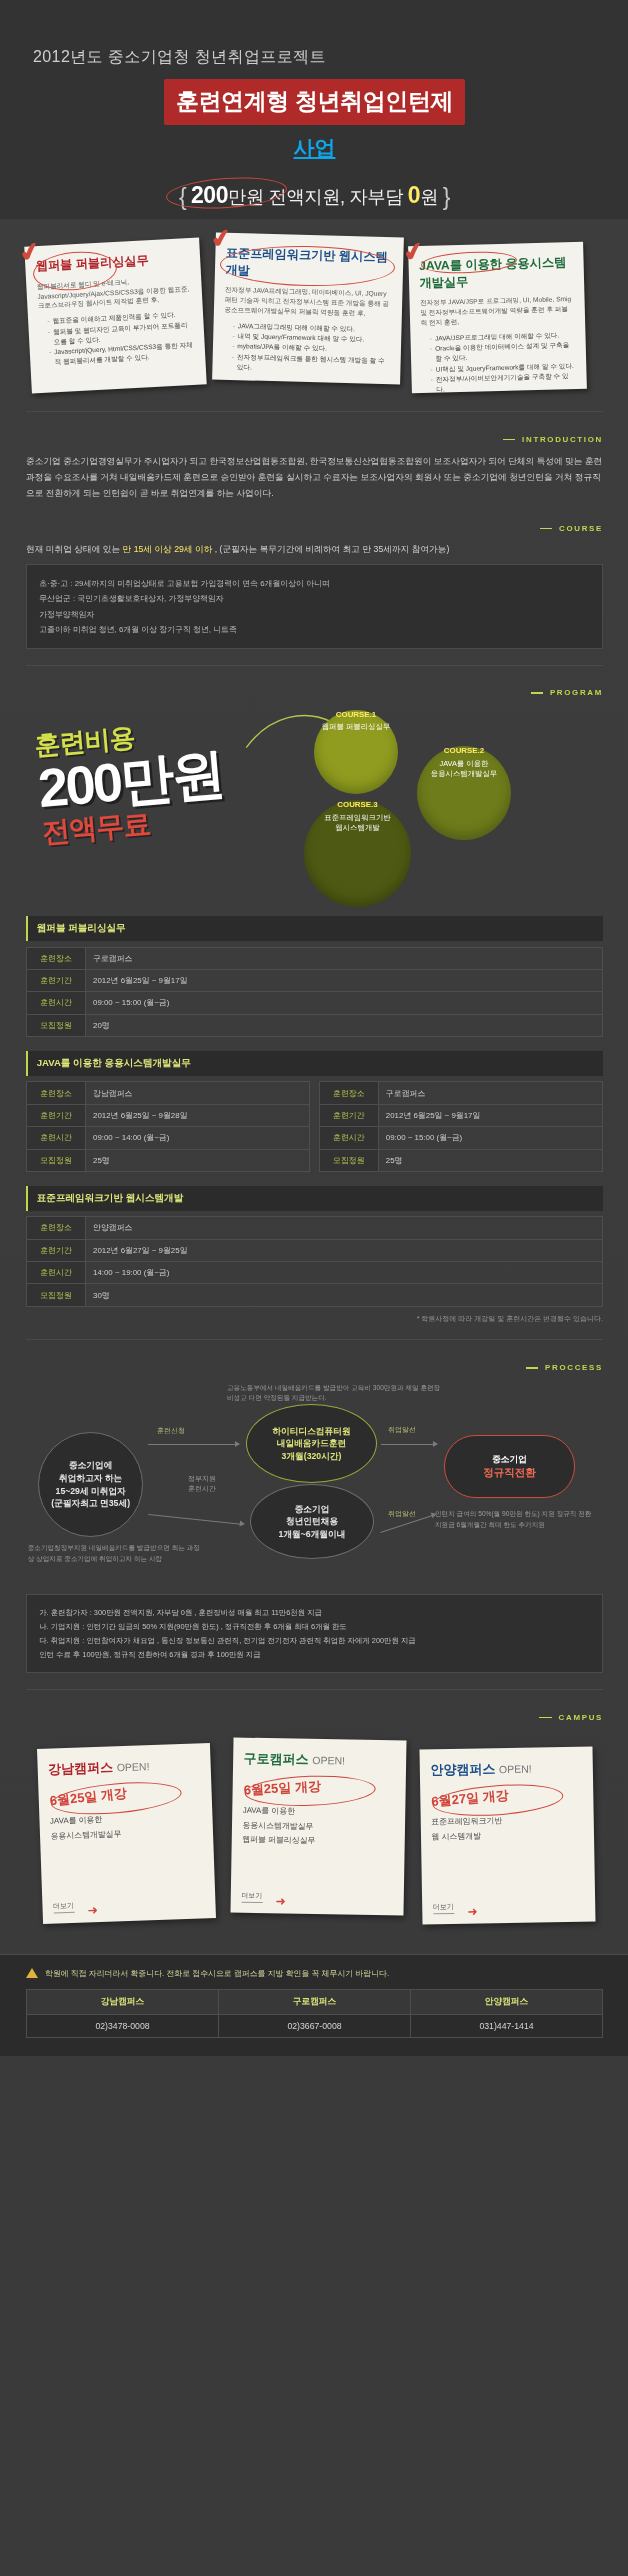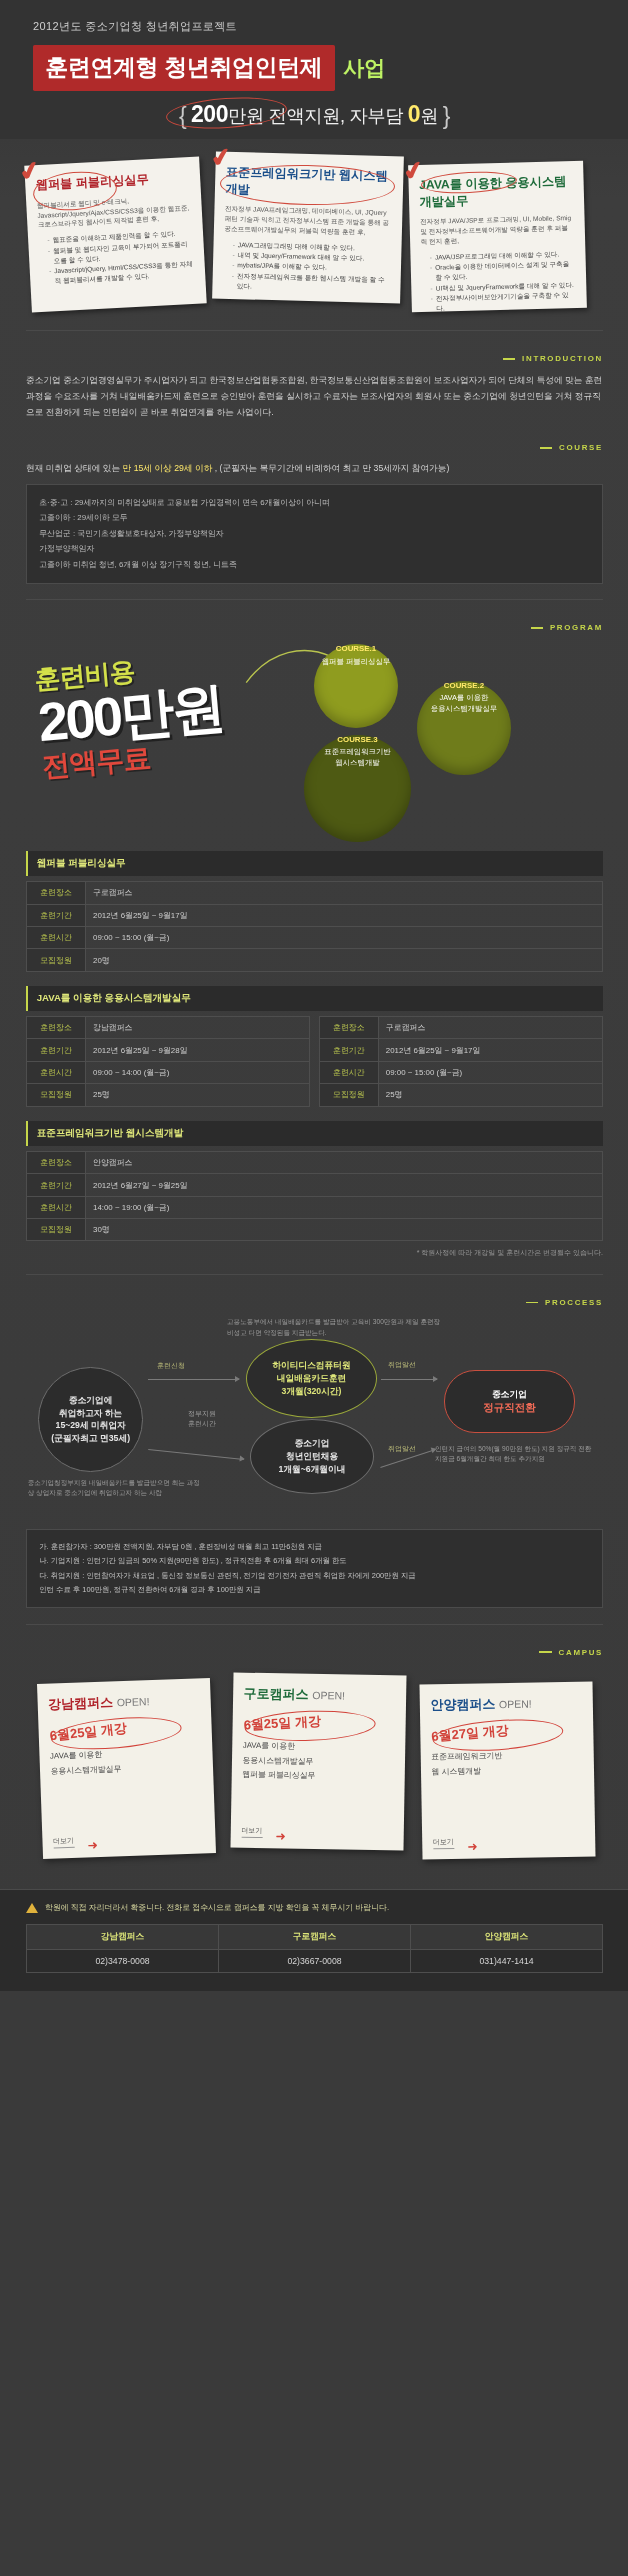--- a/index.html
+++ b/index.html
@@ -19,49 +19,52 @@
     overflow: hidden;
   }
 
   
   .hero {
     padding: 19px 33px 8.7px 33px;
     position: relative;
     background: #333;
   }
   .hero-kicker {
-    font-size: 11px;
+    font-size: 16px;
     color: #cfcfcf;
     letter-spacing: 0.4px;
     margin-bottom: 10.5px;
+    margin-top: 28px;
   }
   .hero-title-bar {
     background: #b02a2a;
     display: inline-block;
     padding: 7.9px 12.2px 7.9px 12.2px;
     border-radius: 1.7px;
   }
   .hero-title-row {
     display: flex;
     align-items: center;
     gap: 8.7px;
+    flex-direction: column;
   }
   .hero-title {
     font-size: 23px;
     font-weight: bold;
     color: #fff;
     letter-spacing: -0.4px;
   }
   .hero-title-suffix {
     font-size: 21px;
-    color: #bef264;
+    color: #0ea5e9;
     font-weight: bold;
+    text-decoration: underline;
   }
   .hero-sub {
-    margin-top: 10px;
+    margin-top: 20px;
     text-align: center;
     color: #efefef;
     font-size: 18.3px;
     letter-spacing: -0.4px;
     position: relative;
   }
   .hero-sub .brace { color:#c9c9c9; font-size:23px; vertical-align:-1.7px;}
   .hero-sub .num { color:#fff; font-size:23px; font-weight:bold; }
   .hero-sub .hl { color:#ffe96b; }
   .hero-sub .circle-mark {
@@ -465,21 +468,20 @@
       <span class="txt">COURSE</span>
     </div>
     <div class="target-lead">
       <span>현재 미취업 상태에 있는</span>
       <span class="hl">만 15세 이상 29세 이하</span>
       <span>, (군필자는 복무기간에 비례하여 최고 만 35세까지 참여가능)</span>
     </div>
     <div class="target-box">
       <ul>
         <li>초·중·고 : 29세까지의 미취업상태로 고용보험 가입경력이 면속 6개월이상이 아니며</li>
-        <li>고졸이하 : 29세이하 모두</li>
         <li>무산업군 : 국민기초생활보호대상자, 가정부양책임자</li>
         <li>가정부양책임자</li>
         <li>고졸이하 미취업 청년, 6개월 이상 장기구직 청년, 니트족</li>
       </ul>
     </div>
   </div>
 
   <div class="divider"></div>
 
   <div class="section">

